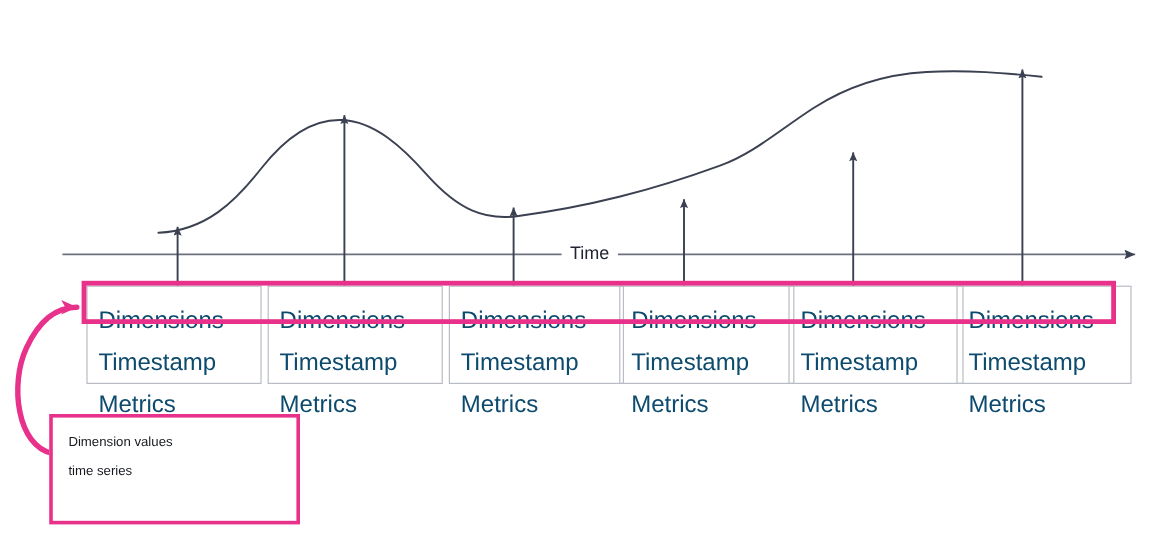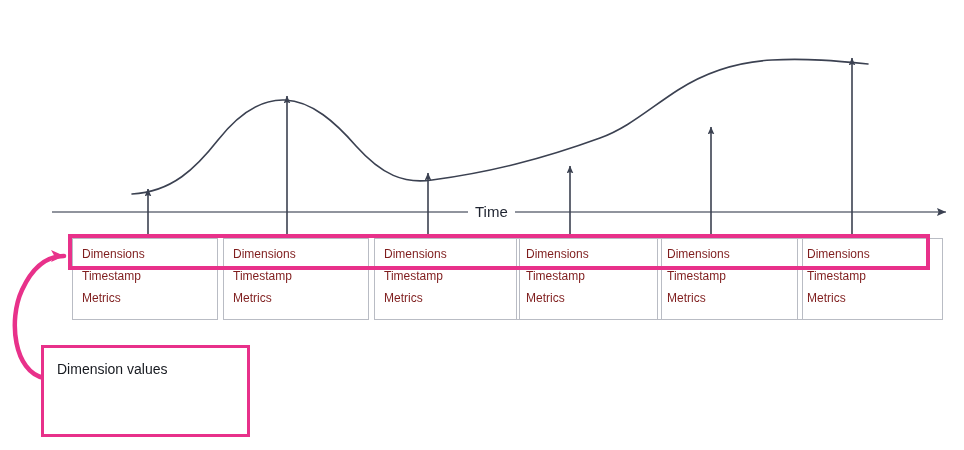--- a/index.html
+++ b/index.html
@@ -34,34 +34,35 @@
     white-space: nowrap;
   }
   .record-box {
     position: absolute;
     box-sizing: border-box;
     border: 1px solid #b9bcc4;
     background: transparent;
     padding: 4px 0 0 9px;
   }
   .record-line {
-    font-size: 12px;
+    font-size: 20px;
     line-height: 22px;
-    color: #7f1d1d;
+    color: #0c4a6e;
     white-space: nowrap;
+    margin-top: 13px;
   }
   .callout-box {
     position: absolute;
     box-sizing: border-box;
     border: 3px solid #e8318a;
     background: #ffffff;
     padding: 9px 0 0 13px;
   }
   .callout-line {
-    font-size: 14px;
+    font-size: 11px;
     line-height: 24px;
     color: #16191f;
     white-space: nowrap;
   }
   .highlight-rect {
     position: absolute;
     box-sizing: border-box;
     border: 4px solid #e8318a;
     background: transparent;
     pointer-events: none;
@@ -143,15 +144,16 @@
   <div class="record-box" style="left:797px; top:238px; width:146px; height:82px;">
     <div class="record-line">Dimensions</div>
     <div class="record-line">Timestamp</div>
     <div class="record-line">Metrics</div>
   </div>
 
   <div class="highlight-rect" style="left:68px; top:234px; width:862px; height:36px;"></div>
 
   <div class="callout-box" style="left:41px; top:345px; width:209px; height:92px;">
     <div class="callout-line">Dimension values</div>
+    <div class="callout-line">time series</div>
   </div>
 
 </div>
 
 </body></html>

